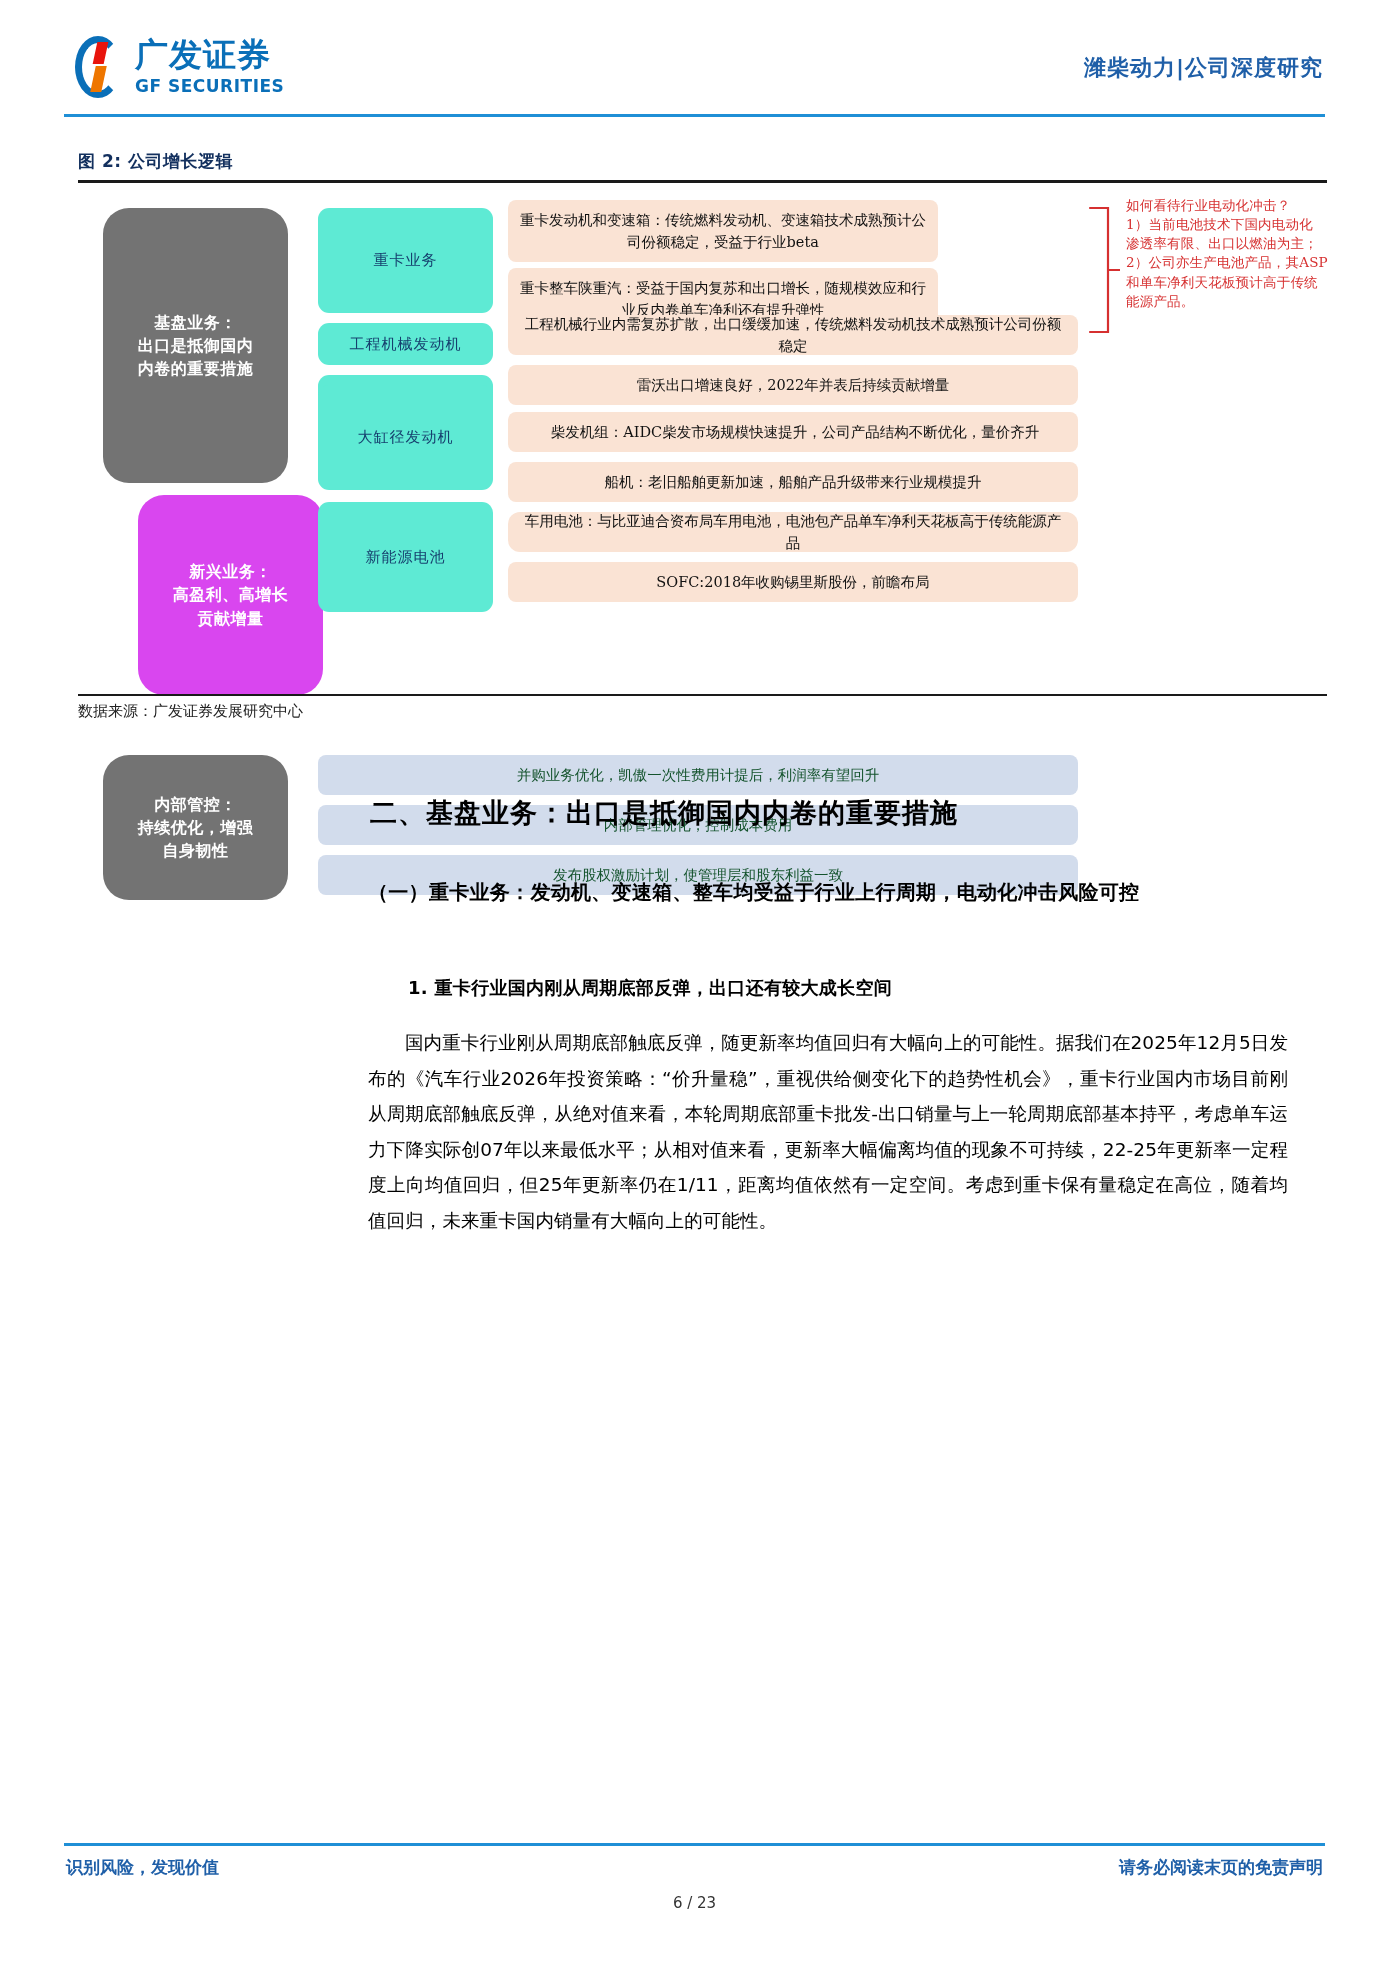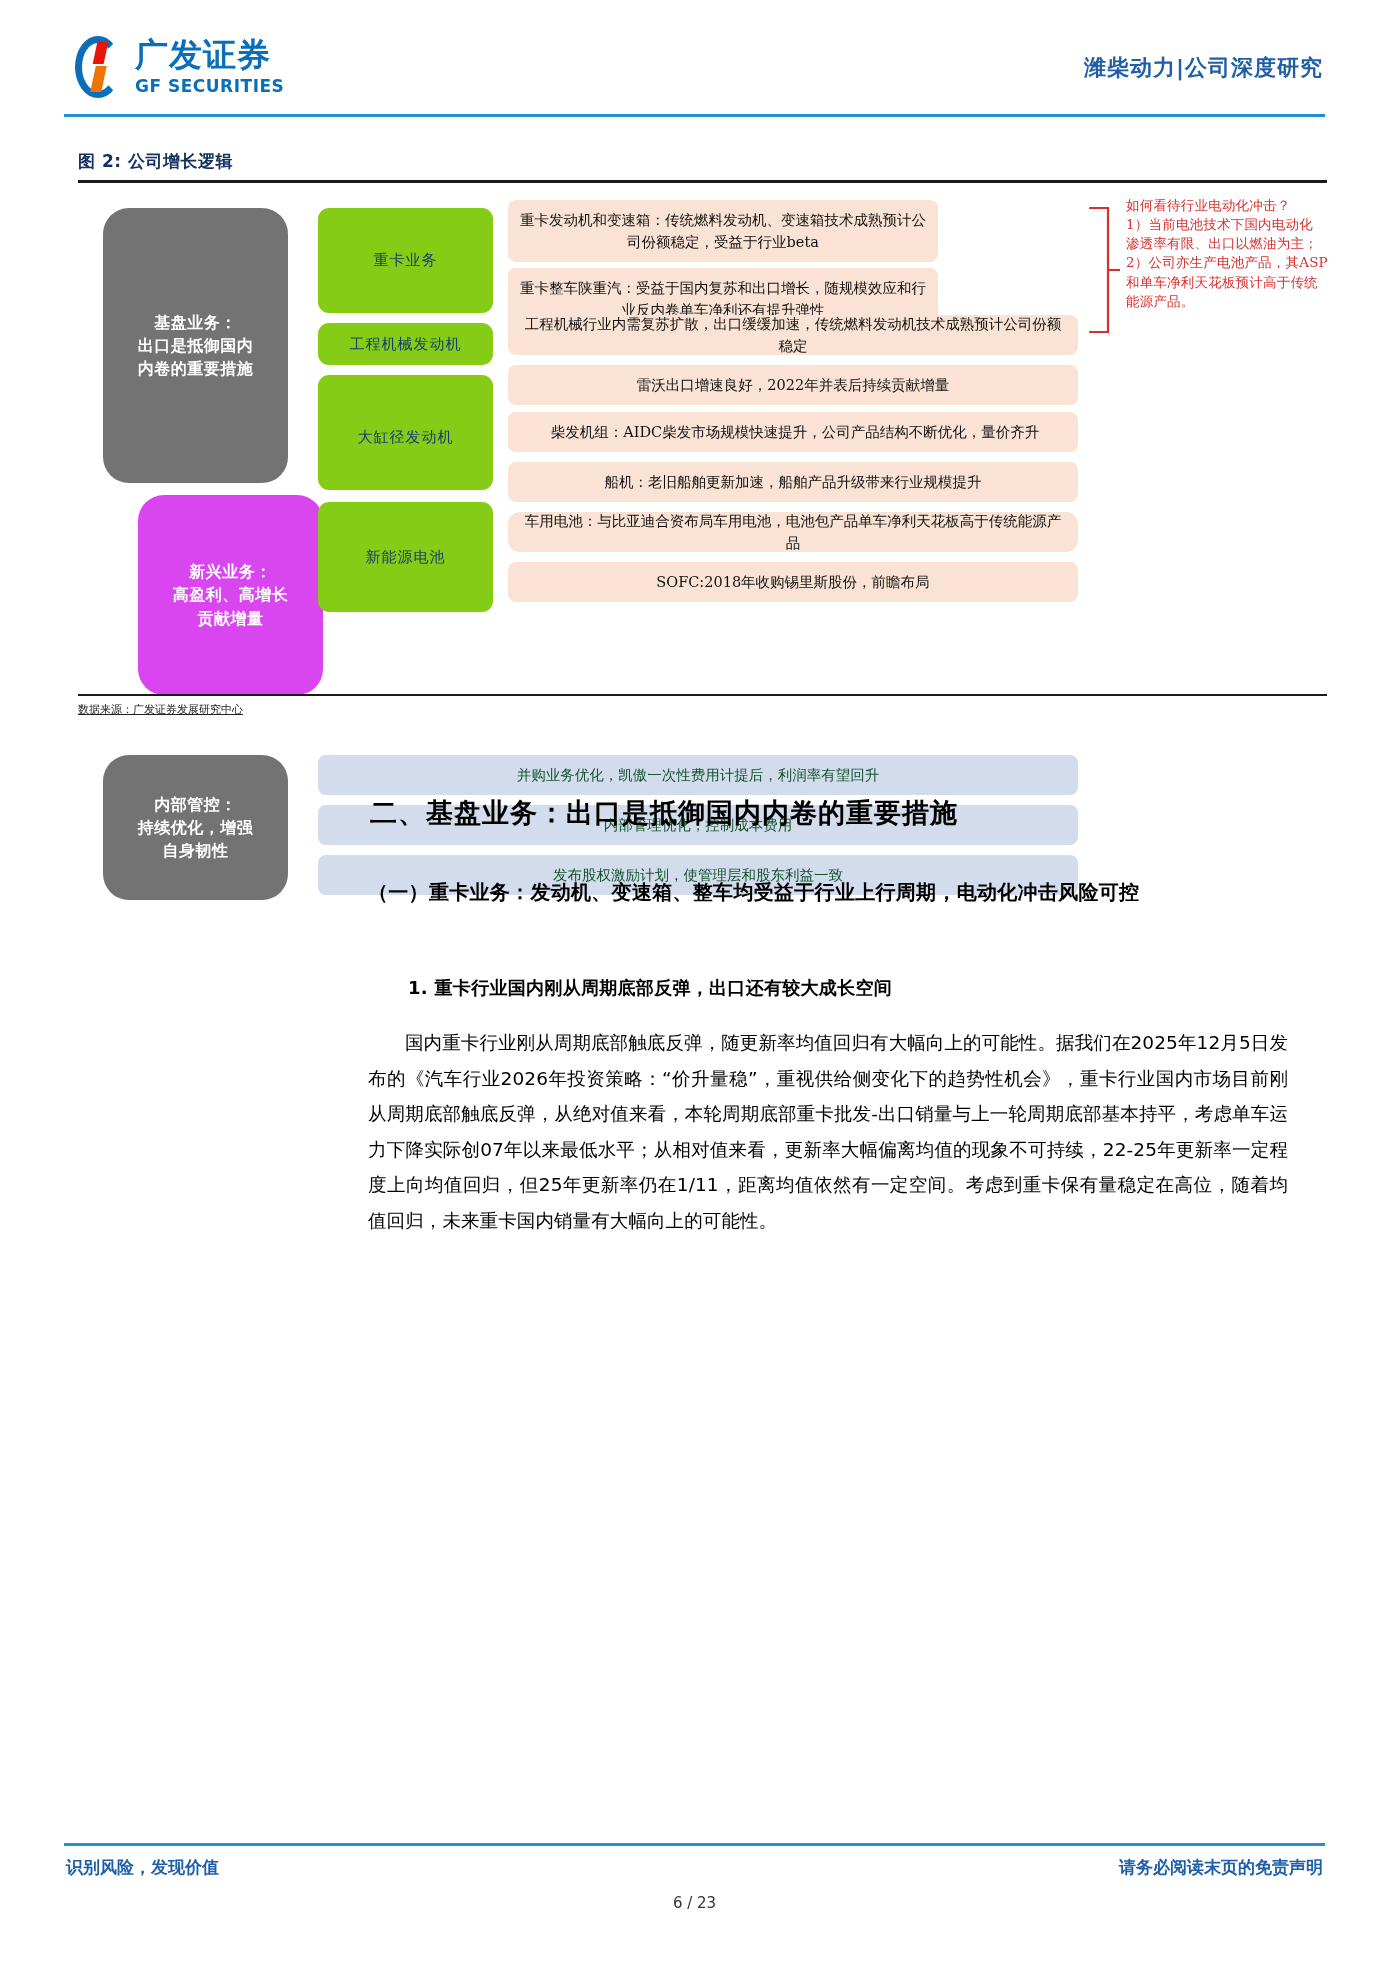--- a/index.html
+++ b/index.html
@@ -124,23 +124,22 @@
     right: 62px;
     top: 694px;
     height: 1.5px;
     background: #1a1a1a;
   }
   .fig-source {
     position: absolute;
     left: 78px;
     top: 702px;
     font-family: "DejaVu Sans", sans-serif;
-    font-size: 11px;
+    font-size: 15px;
     color: #222;
-    text-decoration: underline;
   }
 
   
   .diagram {
     position: absolute;
     left: 78px;
     top: 190px;
     width: 1250px;
     height: 500px;
   }
@@ -157,21 +156,21 @@
     font-size: 16px;
     line-height: 1.45;
     letter-spacing: 0.5px;
   }
   .cat-navy { background: #737373; }
   .cat-red  { background: #d946ef; margin-left: 35px; }
 
   .sub-box {
     position: absolute;
     border-radius: 11px;
-    background: #84cc16;
+    background: #5eead4;
     color: #16406e;
     display: flex;
     align-items: center;
     justify-content: center;
     text-align: center;
     font-family: "DejaVu Serif", serif;
     font-size: 15px;
     letter-spacing: 1px;
   }
 

